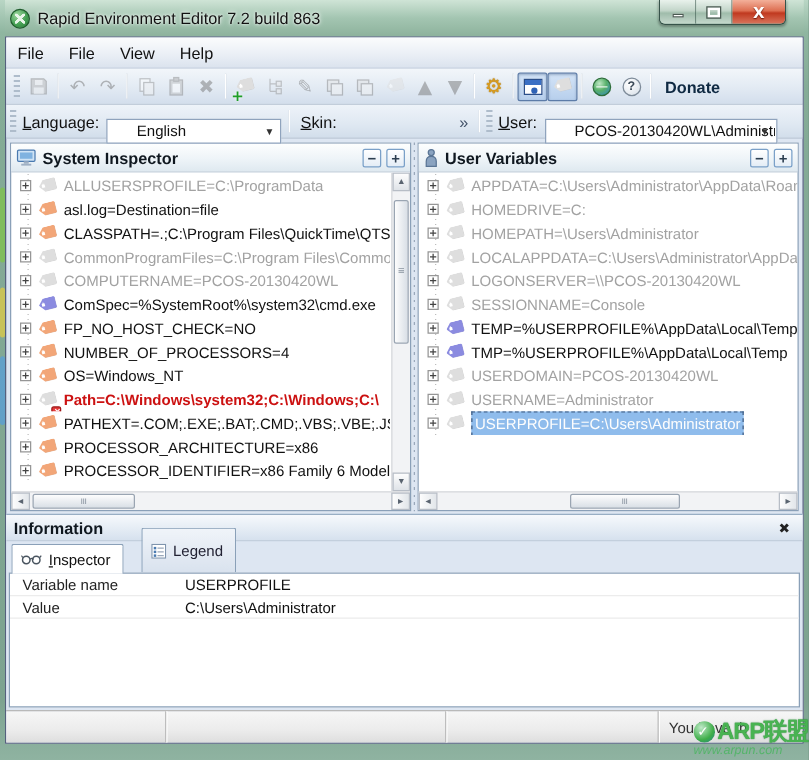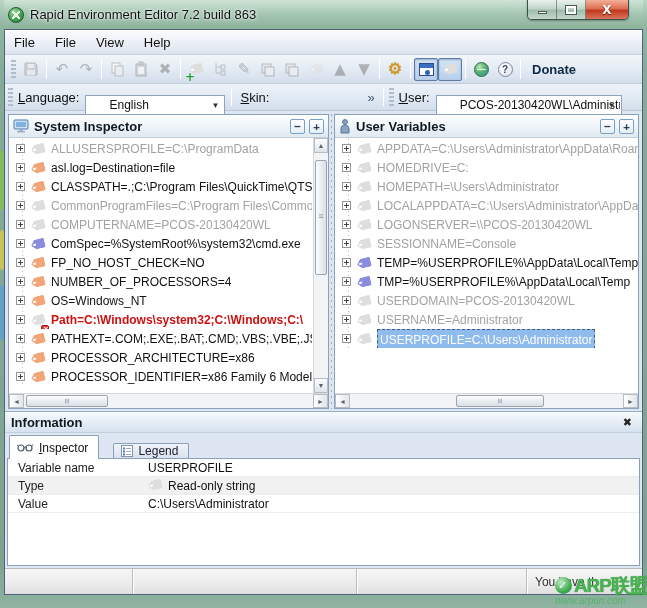--- a/index.html
+++ b/index.html
@@ -122,21 +122,21 @@
   
   .infopanel{height:157px;flex:none;display:flex;flex-direction:column;border-top:1px solid #98aec4;background:#dde6f2;}
   .info-header{height:21px;flex:none;display:flex;align-items:center;padding:0 6px;
     background:linear-gradient(180deg,#f6f9fc 0,#e3ebf4 60%,#d6e1ee 100%);border-bottom:1px solid #c3cfdd;}
   .info-title{font-size:13px;font-weight:bold;color:#101820;flex:1;}
   .info-close{font:bold 11px/11px "DejaVu Sans",sans-serif;color:#222;padding:2px 4px;}
   .tabsrow{height:25px;flex:none;display:flex;align-items:flex-end;padding-left:4px;gap:14px;}
   .tab{display:flex;align-items:center;gap:5px;font-size:12px;color:#111;padding:4px 10px 4px 7px;
     border:1px solid #8aa0b8;border-bottom:none;border-radius:2px 2px 0 0;}
   .tab.active{background:#fff;height:24px;position:relative;z-index:2;margin-bottom:-1px;}
-  .tab.inactive{background:linear-gradient(180deg,#f0f4f9,#d9e2ee);height:15px;color:#223;}
+  .tab.inactive{background:linear-gradient(180deg,#f0f4f9,#d9e2ee);height:36px;color:#223;}
   .info-body{flex:1;background:#fff;border:1px solid #8aa0b8;margin:0 2px 2px;position:relative;z-index:1;overflow:hidden;}
   .info-row{height:18px;display:flex;align-items:center;font-size:12px;border-bottom:1px solid #ececec;}
   .info-row.alt{background:#f1f1f1;}
   .info-label{width:140px;flex:none;padding-left:10px;color:#222;}
   .info-value{color:#111;display:flex;align-items:center;gap:6px;}
   
   .statusbar{height:26px;flex:none;display:flex;align-items:stretch;
     background:linear-gradient(180deg,#f6f6f6 0,#ececec 60%,#dedede 100%);border-top:1px solid #b9b9b9;position:relative;}
   .seg{border-right:1px solid #bdbdbd;box-shadow:1px 0 0 #fff;}
   .seg1{width:128px;}.seg2{width:224px;}.seg3{width:170px;}
@@ -492,27 +492,20 @@
               <rect x="5" y="9" width="5" height="1" fill="#9aa8ba"></rect>
             </svg>
           <span>Legend</span>
         </div>
       </div>
       <div class="info-body">
         <div class="info-row">
           <span class="info-label">Variable name</span>
           <span class="info-value">USERPROFILE</span>
         </div>
-        <div class="info-row alt">
-          <span class="info-label">Type</span>
-          <span class="info-value">
-            <span class="tagwrap"><span class="tag t-gray"></span></span>
-            <span>Read-only string</span>
-          </span>
-        </div>
         <div class="info-row">
           <span class="info-label">Value</span>
           <span class="info-value">C:\Users\Administrator</span>
         </div>
       </div>
     </div>
 
     <div class="statusbar">
       <div class="seg seg1"></div>
       <div class="seg seg2"></div>

